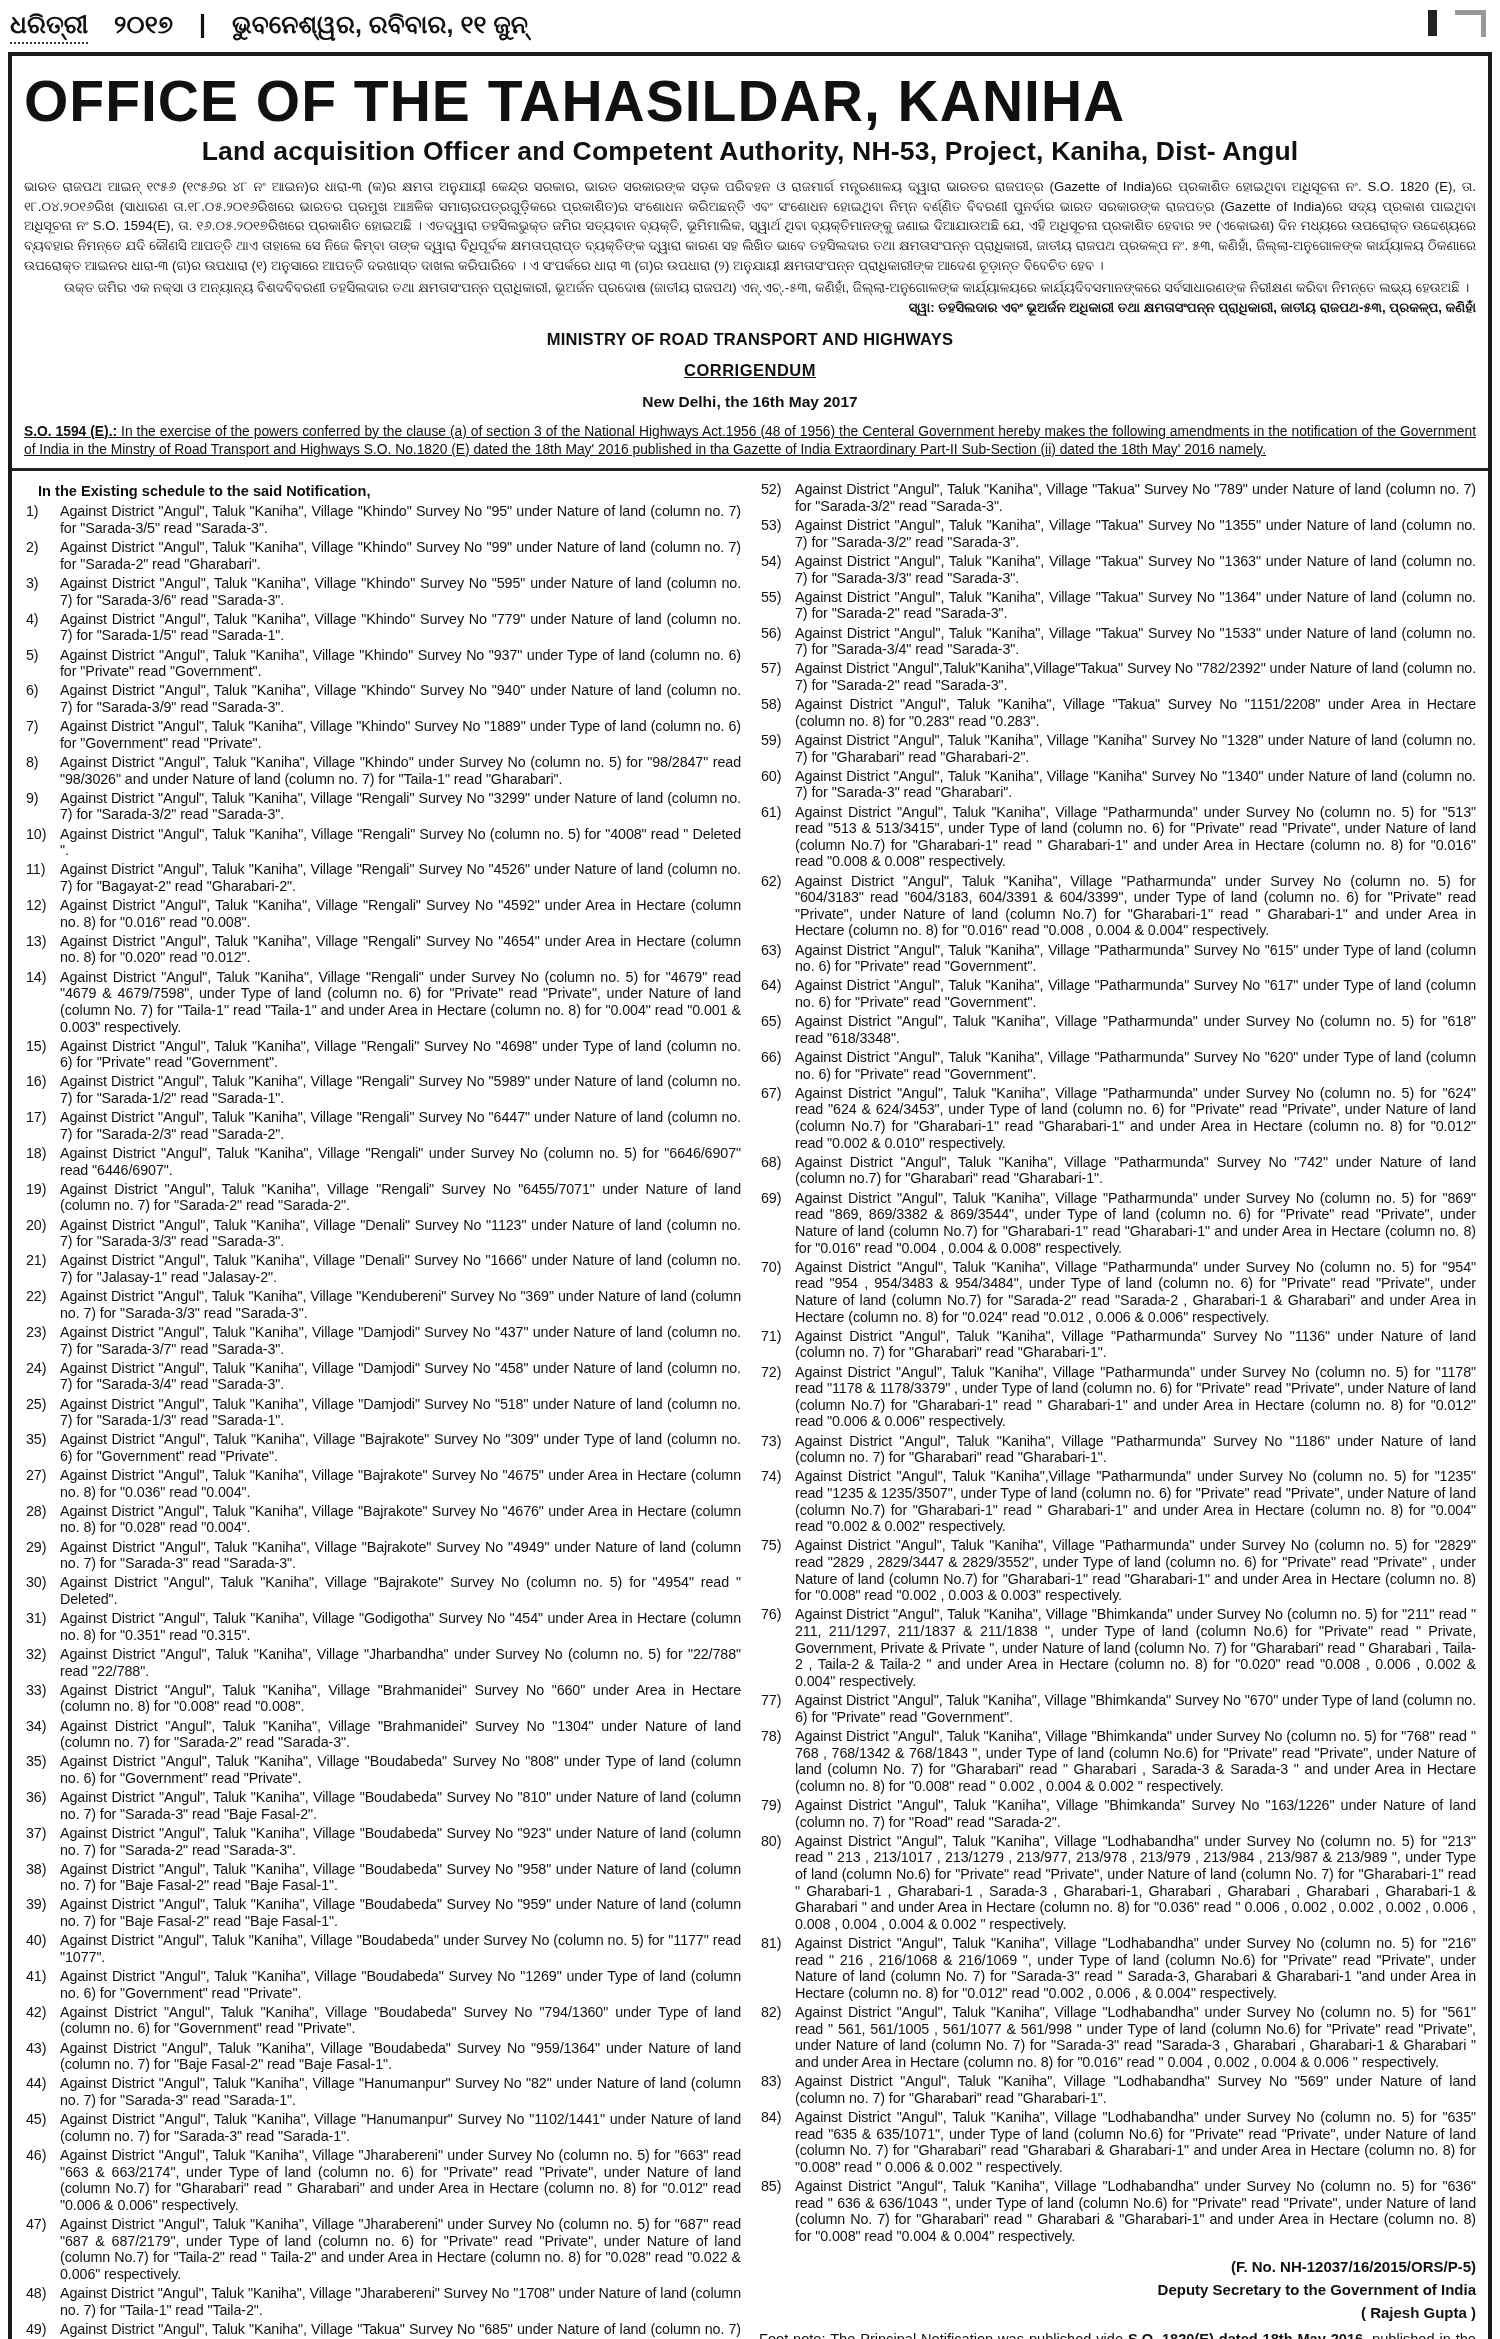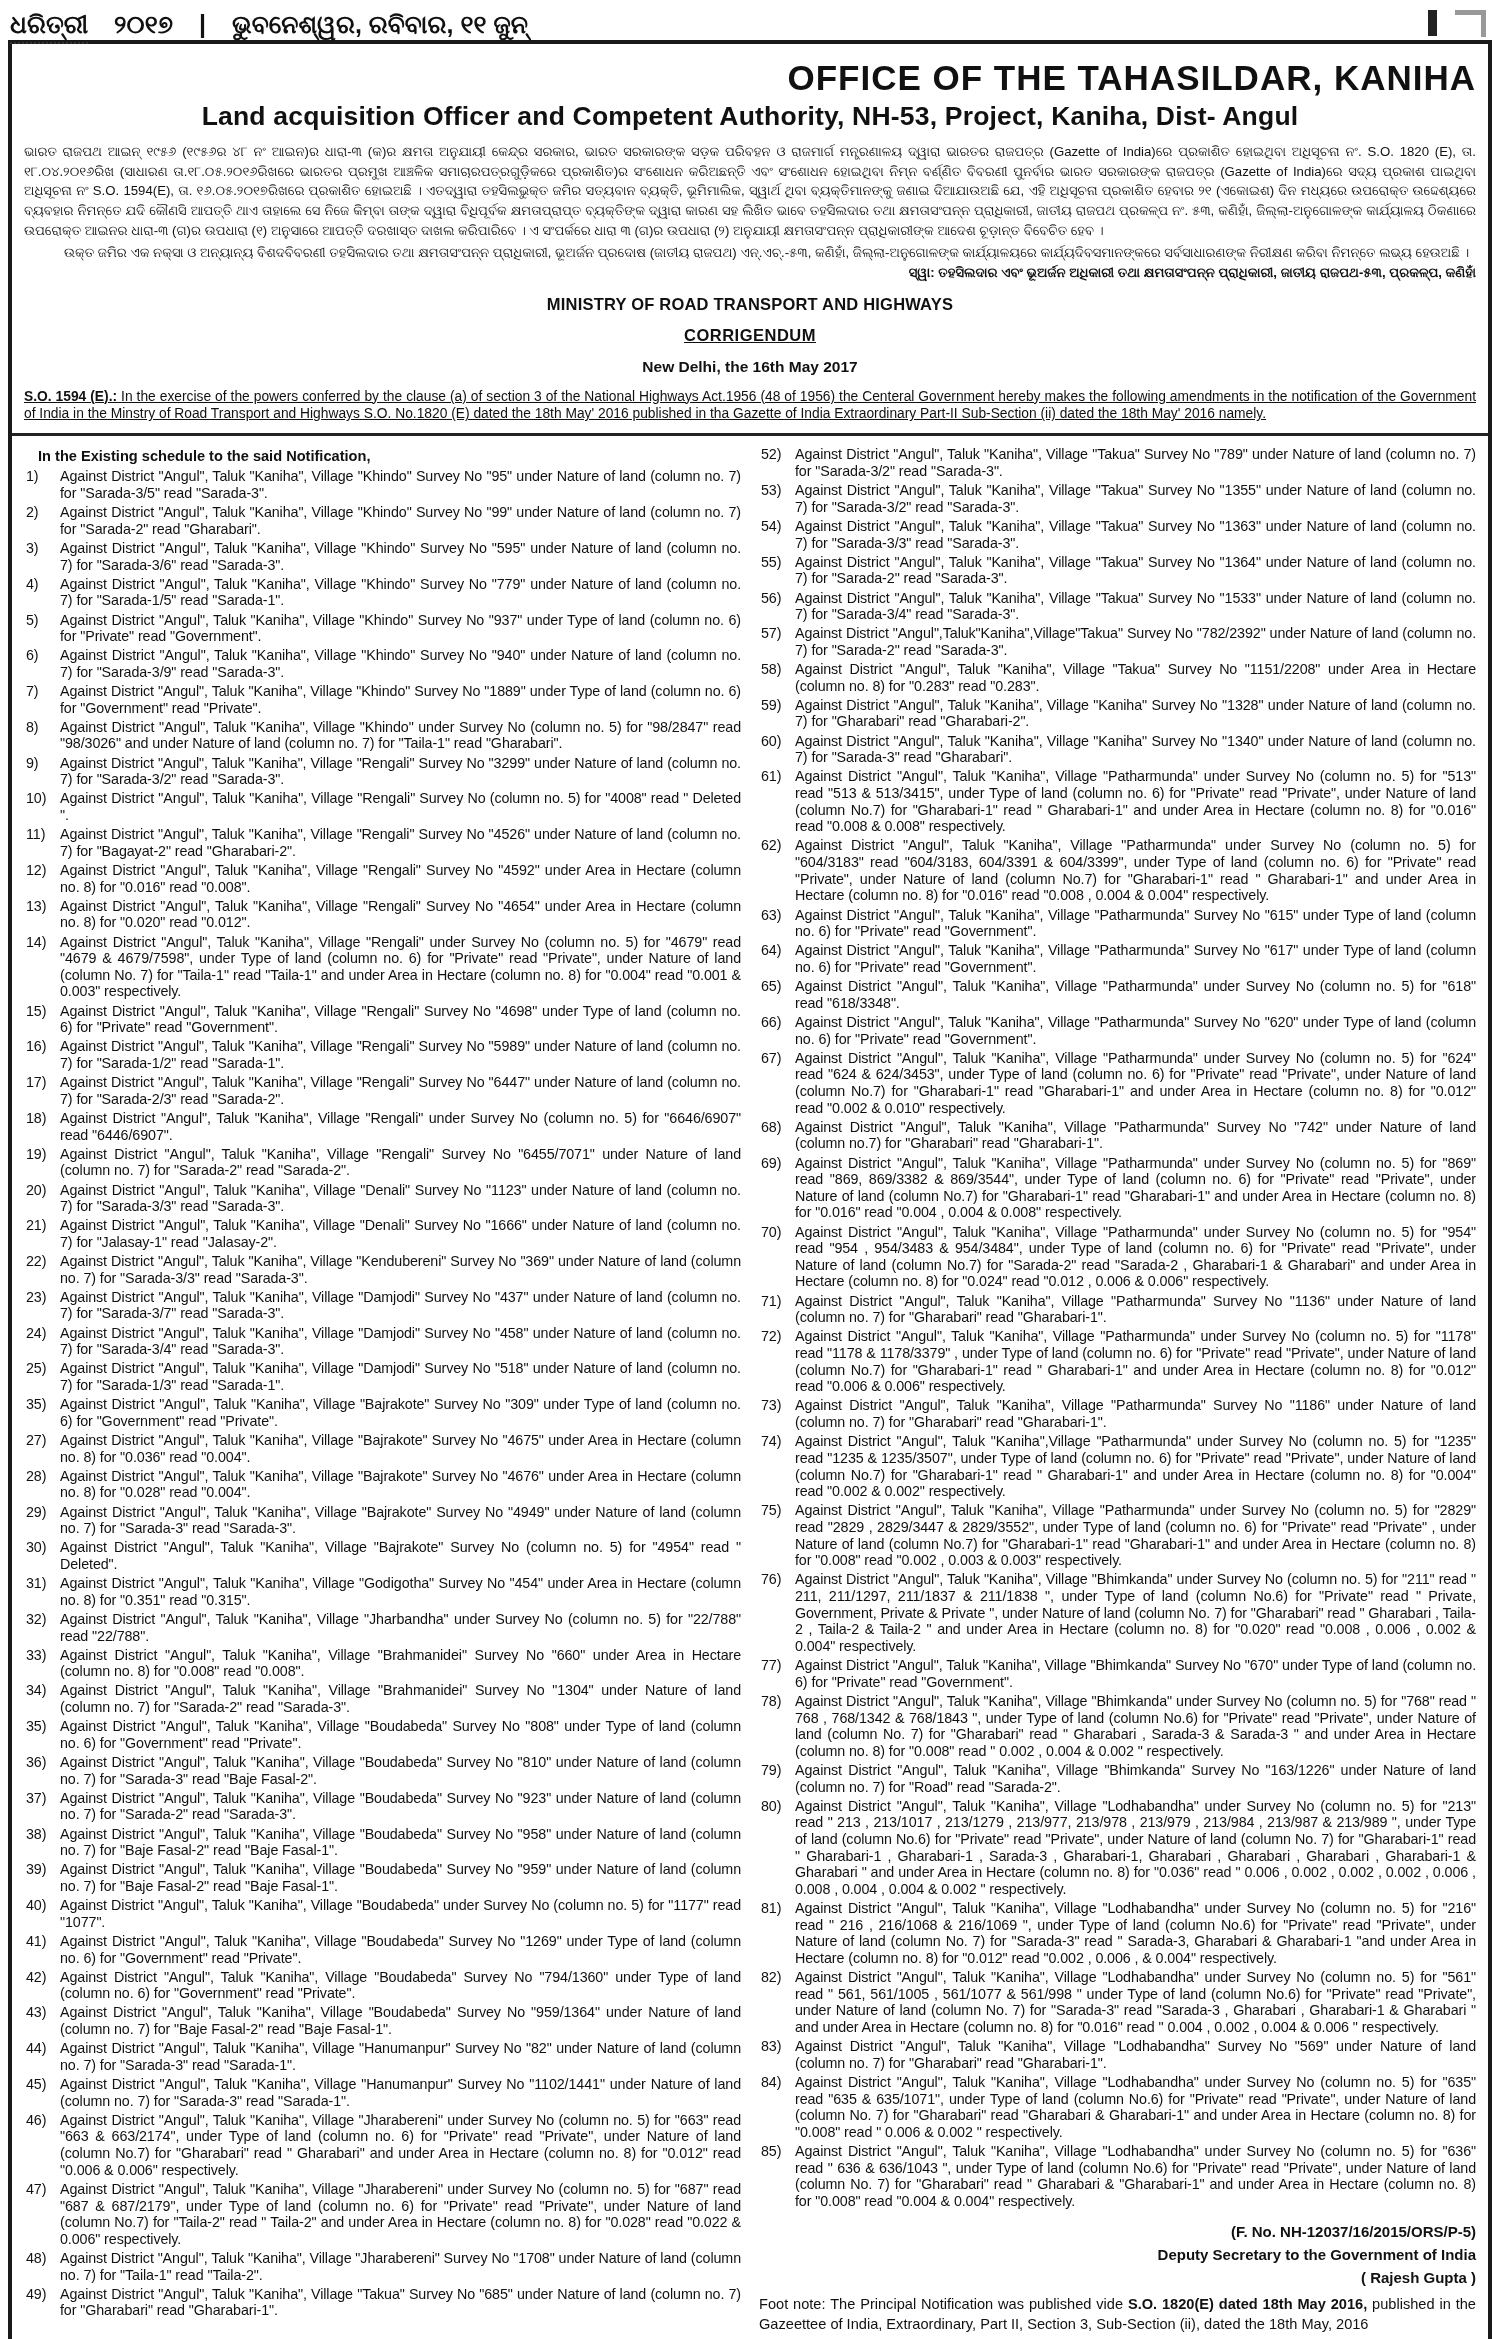--- a/index.html
+++ b/index.html
@@ -4,36 +4,36 @@
 <style>
   html,body{margin:0;padding:0;background:#fff;}
   body{
     width:1500px;
     font-family:"Liberation Sans", sans-serif;
     color:#111;
     -webkit-font-smoothing:antialiased;
   }
   .masthead{
     display:flex;align-items:flex-start;justify-content:space-between;
-    padding:10px 14px 6px 10px;height:40px;box-sizing:border-box;
+    padding:10px 14px 6px 10px;height:52px;box-sizing:border-box;
   }
   .masthead-left{display:flex;align-items:baseline;gap:26px;font-weight:bold;font-size:25px;}
   .paper-logo{border-bottom:2px dotted #333;padding-bottom:2px;}
   .mast-sep{font-weight:bold;}
   .corner-marks{display:flex;gap:18px;align-items:flex-start;}
   .regbar{width:9px;height:26px;background:#222;}
   .regcorner{width:26px;height:22px;border-top:5px solid #999;border-right:5px solid #999;}
   .notice-box{
     margin:0 8px 6px 8px;
     border:4px solid #1a1a1a;
     padding:6px 12px 14px 12px;
     box-sizing:border-box;
   }
   .title{
-    text-align:right;font-weight:bold;font-size:35px;letter-spacing:1px;
+    text-align:left;font-weight:bold;font-size:57px;letter-spacing:1px;
     margin:10px 0 4px 0;line-height:1.05;
   }
   .subtitle{
     text-align:center;font-weight:bold;font-size:26.5px;margin:2px 0 10px 0;letter-spacing:0.2px;
   }
   .odia{
     font-size:13.2px;line-height:1.5;text-align:justify;
   }
   .odia-p2{ text-indent:40px; margin-top:2px;}
   .odia-sign{text-align:right;font-weight:bold;font-size:13.2px;margin-top:2px;}

